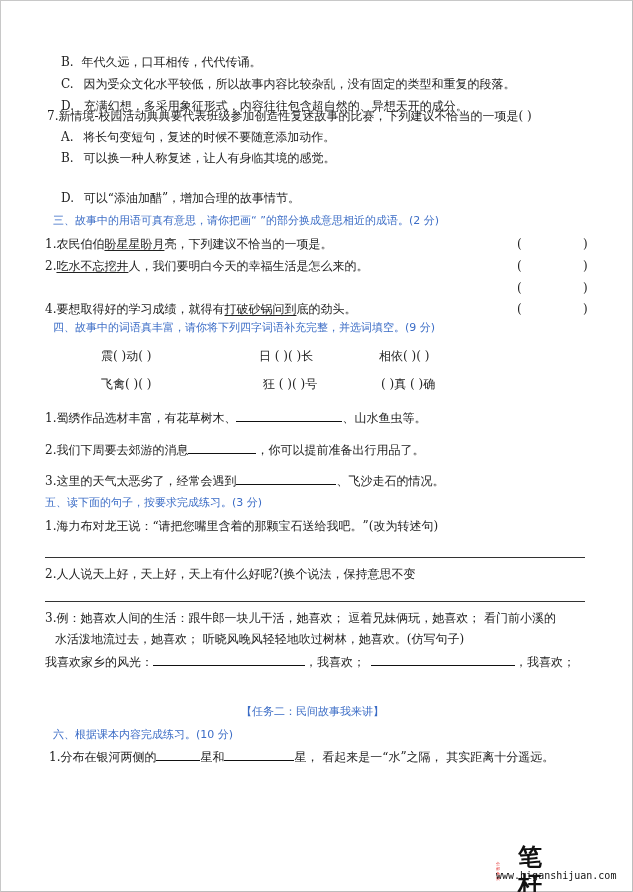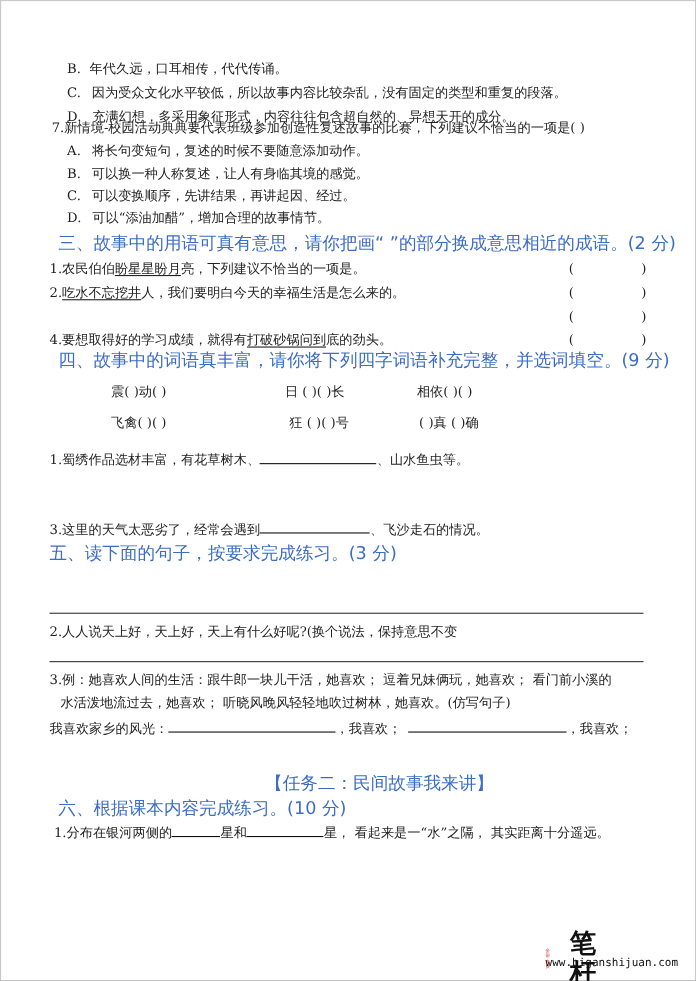--- a/index.html
+++ b/index.html
@@ -3,21 +3,21 @@
 <meta charset="utf-8">
 <style>
   html, body { margin: 0; padding: 0; background: #ffffff; }
   body { width: 633px; height: 892px; overflow: hidden; position: relative;
          font-family: "DejaVu Serif", "Liberation Serif", serif; color: #222; }
   .page { position: absolute; left: 0; top: 0; width: 631px; height: 890px;
           border: 1px solid #c8c8c8; border-right: 2px solid #bdbdbd; border-bottom: 2px solid #bdbdbd; background: #fff; }
   .line { position: absolute; font-size: 12px; line-height: 16px; white-space: nowrap; }
   .opt { left: 60px; }
   .q { left: 44px; }
-  .heading { color: #3b6cc6; font-family: "DejaVu Sans", "Liberation Sans", sans-serif; font-size: 16px; }
+  .heading { color: #3b6cc6; font-family: "DejaVu Sans", "Liberation Sans", sans-serif; font-size: 11px; }
   .u { text-decoration: underline; text-underline-offset: 2px; }
   .paren { position: absolute; font-size: 12px; line-height: 16px; }
   .blank { display: inline-block; border-bottom: 1px solid #111; height: 12px; vertical-align: baseline; }
   .rule { position: absolute; left: 44px; width: 540px; height: 0; border-top: 1.5px solid #333; }
   .watermark { position: absolute; left: 495px; top: 842px; }
   .wm-title { position: absolute; left: 22px; top: 0; font-family: "DejaVu Sans", sans-serif; font-size: 24px; line-height: 28px; color: #111; font-weight: bold; letter-spacing: 1px; }
   .wm-tag { position: absolute; left: 0; top: 18px; font-family: "DejaVu Sans", sans-serif; font-size: 4px; color: #e02020; }
   .wm-url { position: absolute; left: 0; top: 27px; font-family: "DejaVu Sans Mono", "Liberation Mono", monospace; font-size: 10px; color: #111; }
 </style>
 </head>
@@ -39,24 +39,20 @@
   </div>
 
   <div class="line" style="left:46px; top:107px">7.新情境-校园活动典典要代表班级参加创造性复述故事的比赛，下列建议不恰当的一项是(    )</div>
   <div class="line opt" style="top:128px">
     <span>A.</span>
     <span style="margin-left:6px">将长句变短句，复述的时候不要随意添加动作。</span>
   </div>
   <div class="line opt" style="top:149px">
     <span>B.</span>
     <span style="margin-left:6px">可以换一种人称复述，让人有身临其境的感觉。</span>
-  </div>
-  <div class="line opt" style="top:169px">
-    <span>C.</span>
-    <span style="margin-left:6px">可以变换顺序，先讲结果，再讲起因、经过。</span>
   </div>
   <div class="line opt" style="top:189px">
     <span>D.</span>
     <span style="margin-left:6px">可以“添油加醋”，增加合理的故事情节。</span>
   </div>
 
   <div class="line heading" style="left:52px; top:212px">三、故事中的用语可真有意思，请你把画“        ”的部分换成意思相近的成语。(2 分)</div>
 
   <div class="line q" style="top:235px">
     <span>1.农民伯伯</span><span class="u">盼星星盼月</span><span>亮，下列建议不恰当的一项是。</span>
@@ -85,25 +81,29 @@
   <div class="line" style="left:258px; top:347px">日 (    )(    )长</div>
   <div class="line" style="left:378px; top:347px">相依(    )(    )</div>
 
   <div class="line" style="left:100px; top:375px">飞禽(     )(    )</div>
   <div class="line" style="left:262px; top:375px">狂 (    )(     )号</div>
   <div class="line" style="left:380px; top:375px">(    )真 (    )确</div>
 
   <div class="line q" style="top:408px">
     <span>1.蜀绣作品选材丰富，有花草树木、</span><span class="blank" style="width:106px"></span><span>、山水鱼虫等。</span>
   </div>
+  <div class="line q" style="top:440px">
+    <span>2.我们下周要去郊游的消息</span><span class="blank" style="width:68px"></span><span>，你可以提前准备出行用品了。</span>
+  </div>
   <div class="line q" style="top:471px">
     <span>3.这里的天气太恶劣了，经常会遇到</span><span class="blank" style="width:100px"></span><span>、飞沙走石的情况。</span>
   </div>
 
   <div class="line heading" style="left:44px; top:494px">五、读下面的句子，按要求完成练习。(3 分)</div>
+  <div class="line q" style="top:517px">1.海力布对龙王说：“请把您嘴里含着的那颗宝石送给我吧。”(改为转述句)</div>
   <div class="rule" style="top:556px"></div>
   <div class="line q" style="top:565px">2.人人说天上好，天上好，天上有什么好呢?(换个说法，保持意思不变</div>
   <div class="rule" style="top:600px"></div>
   <div class="line q" style="top:609px">3.例：她喜欢人间的生活：跟牛郎一块儿干活，她喜欢；  逗着兄妹俩玩，她喜欢；  看门前小溪的</div>
   <div class="line" style="left:54px; top:630px">水活泼地流过去，她喜欢；  听晓风晚风轻轻地吹过树林，她喜欢。(仿写句子)</div>
 
   <div class="line q" style="top:652px">
     <span>我喜欢家乡的风光：</span><span class="blank" style="width:152px"></span><span>，我喜欢；</span><span class="blank" style="width:144px; margin-left:6px"></span><span>，我喜欢；</span>
   </div>
 

